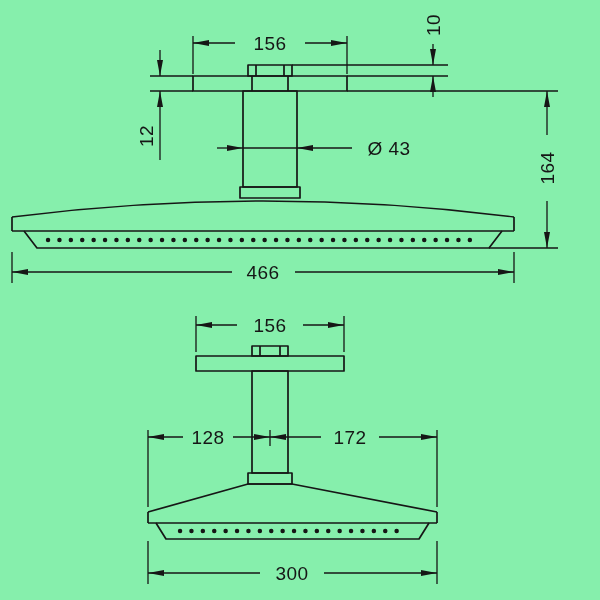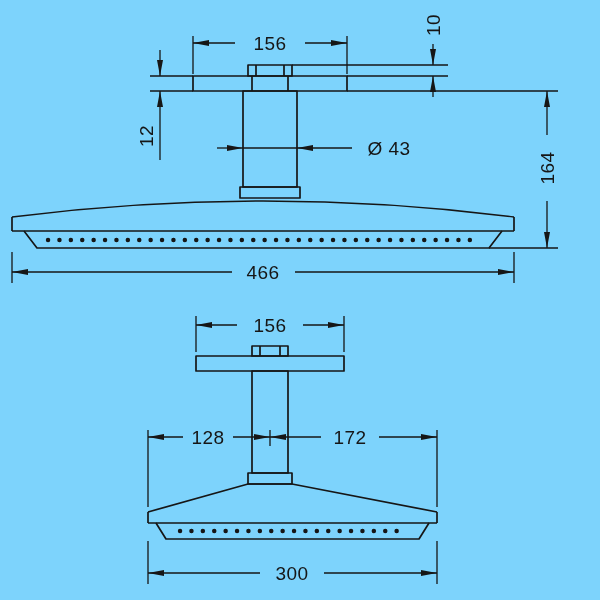--- a/index.html
+++ b/index.html
@@ -1,17 +1,17 @@
 <!DOCTYPE html>
 <html><head>
 <meta charset="utf-8">
 <style>
   html,body{margin:0;padding:0;background:#ffffff;}
   body{width:600px;height:600px;font-family:"Liberation Sans",sans-serif;}
-  .canvas{width:600px;height:600px;background:#7dd3fc;}
+  .canvas{width:600px;height:600px;background:#86efac;}
   svg{display:block;}
   svg text{
     font-family:"Liberation Sans",sans-serif;
     font-size:19px;
     fill:#161616;
     letter-spacing:0.5px;
   }
   .obj{fill:none;stroke:#161616;stroke-width:1.7;stroke-linejoin:round;}
   .dim{fill:none;stroke:#161616;stroke-width:1.3;}
   .dots{fill:none;stroke:#161616;stroke-width:4.4;stroke-dasharray:0.1 11.3;stroke-linecap:round;}

